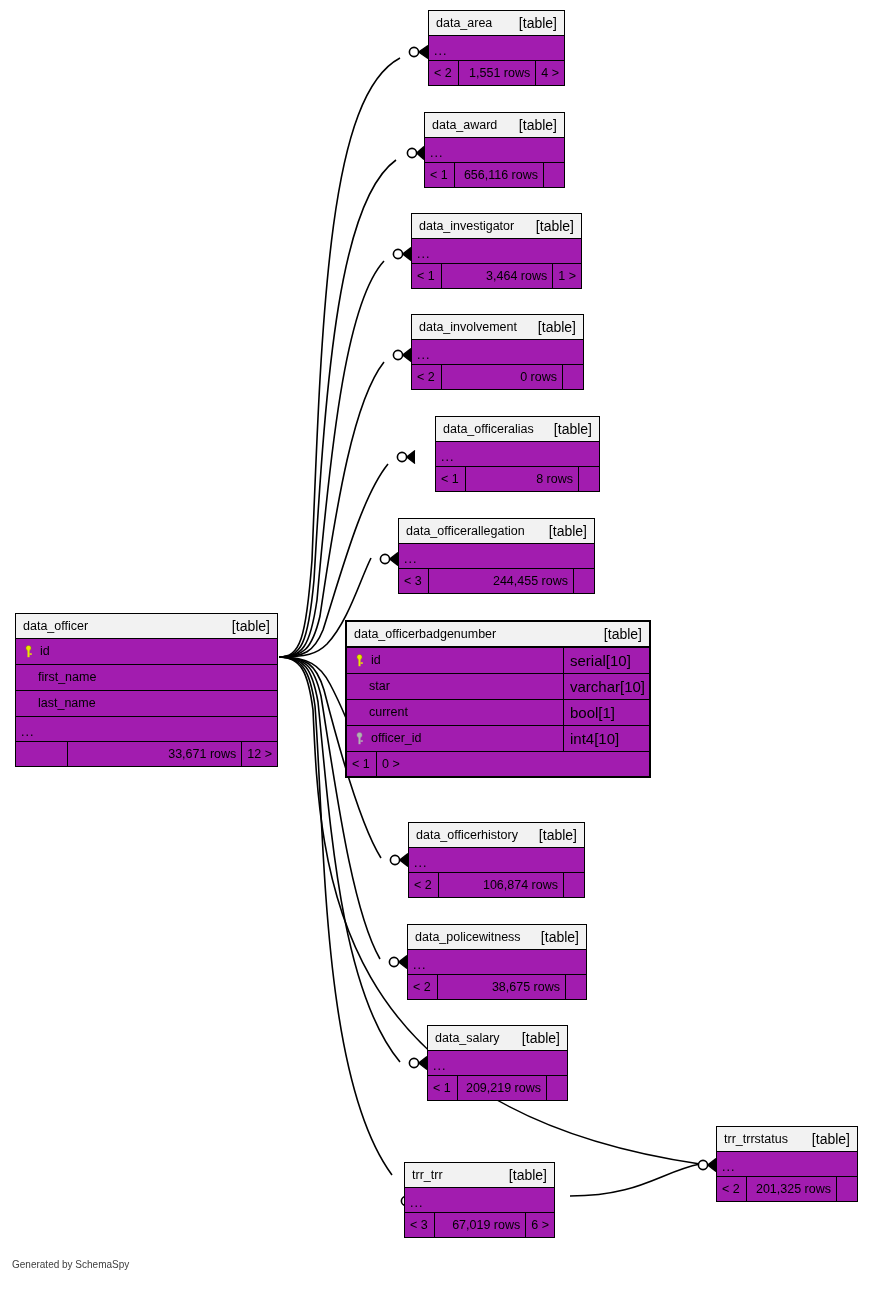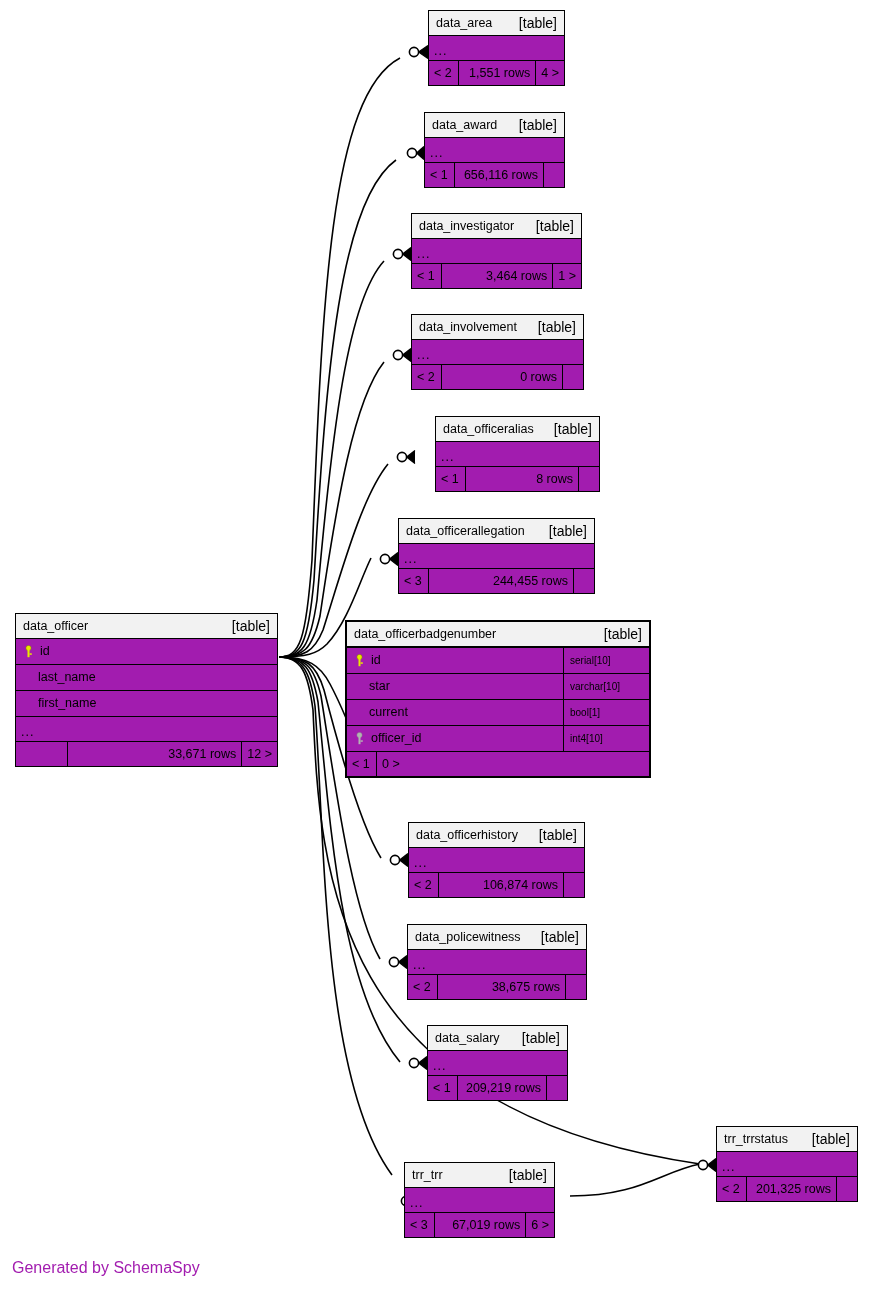--- a/index.html
+++ b/index.html
@@ -70,21 +70,21 @@
     overflow: hidden;
   }
   .col-type {
     flex: 0 0 auto;
     border-left: 1px solid #000000;
     padding: 0 6px;
     height: 100%;
     display: flex;
     align-items: center;
     box-sizing: border-box;
-    font-size: 10px;
+    font-size: 15px;
   }
   .col-indent { padding-left: 22px; }
 
   .keyicon {
     display: inline-block;
     width: 13px;
     height: 13px;
     margin-right: 5px;
     flex: 0 0 auto;
     position: relative;
@@ -138,22 +138,22 @@
     display: flex;
     align-items: center;
     justify-content: flex-end;
     box-sizing: border-box;
   }
 
   .credit {
     position: absolute;
     left: 12px;
     top: 1259px;
-    font-size: 16px;
-    color: #a21caf;
+    font-size: 10px;
+    color: #404040;
     white-space: nowrap;
   }
 </style>
 </head>
 <body>
 
 <div id="canvas">
 
   <svg id="edge-layer" viewBox="0 0 873 1289" width="873" height="1289" xmlns="http://www.w3.org/2000/svg">
     <g id="edges" fill="none" stroke="#000000" stroke-width="1.6">
@@ -346,26 +346,26 @@
                 <rect x="5.5" y="4.6" width="2" height="7.6" fill="#e8e800"></rect>
                 <rect x="7.5" y="8.3" width="2.3" height="1.5" fill="#e8e800"></rect>
               </g>
             </svg>
           </span>
           <span>id</span>
         </div>
       </div>
       <div class="tbl-row">
         <div class="col-name col-indent">
+          <span>first_name</span>
+        </div>
+      </div>
+      <div class="tbl-row">
+        <div class="col-name col-indent">
           <span>last_name</span>
-        </div>
-      </div>
-      <div class="tbl-row">
-        <div class="col-name col-indent">
-          <span>first_name</span>
         </div>
       </div>
       <div class="ellipsis-row">...</div>
       <div class="tbl-foot">
         <div class="foot-l" style="min-width: 52px;"></div>
         <div class="foot-m">33,671 rows</div>
         <div class="foot-r" style="min-width: 26px;">12 &gt;</div>
       </div>
     </div>
     <div class="tbl focus" style="left: 345px; top: 620px; width: 306px;">

